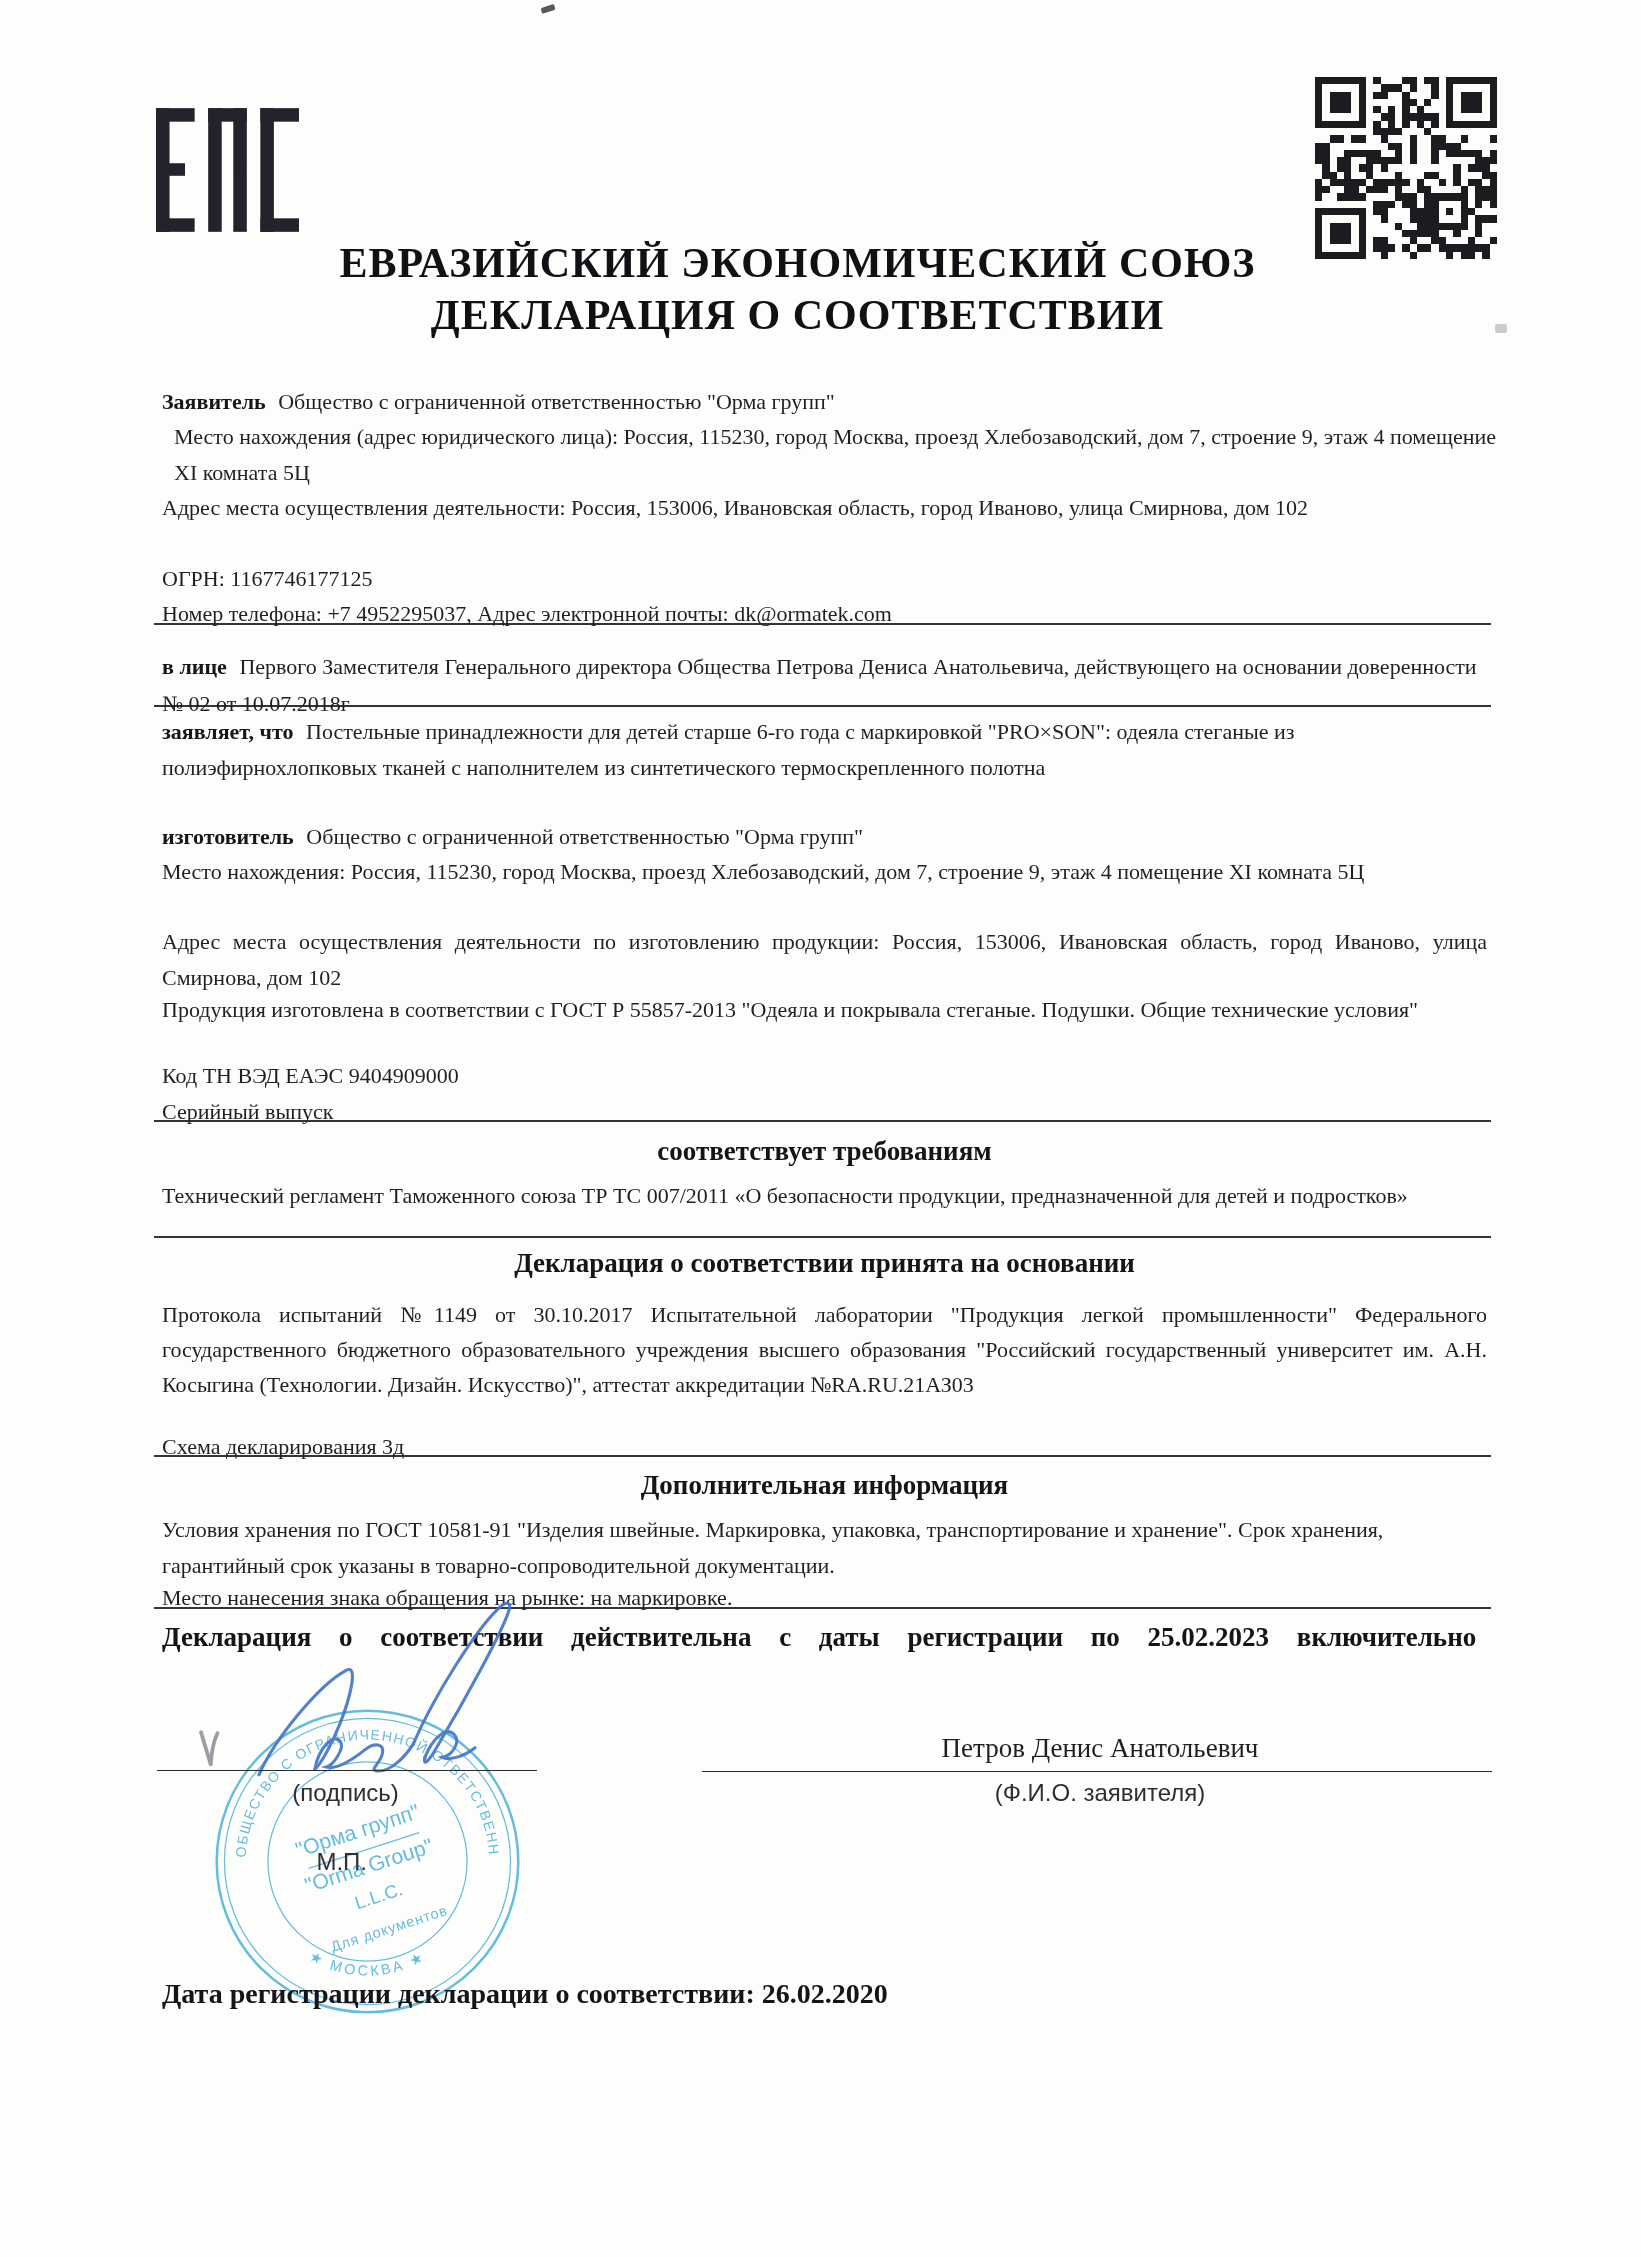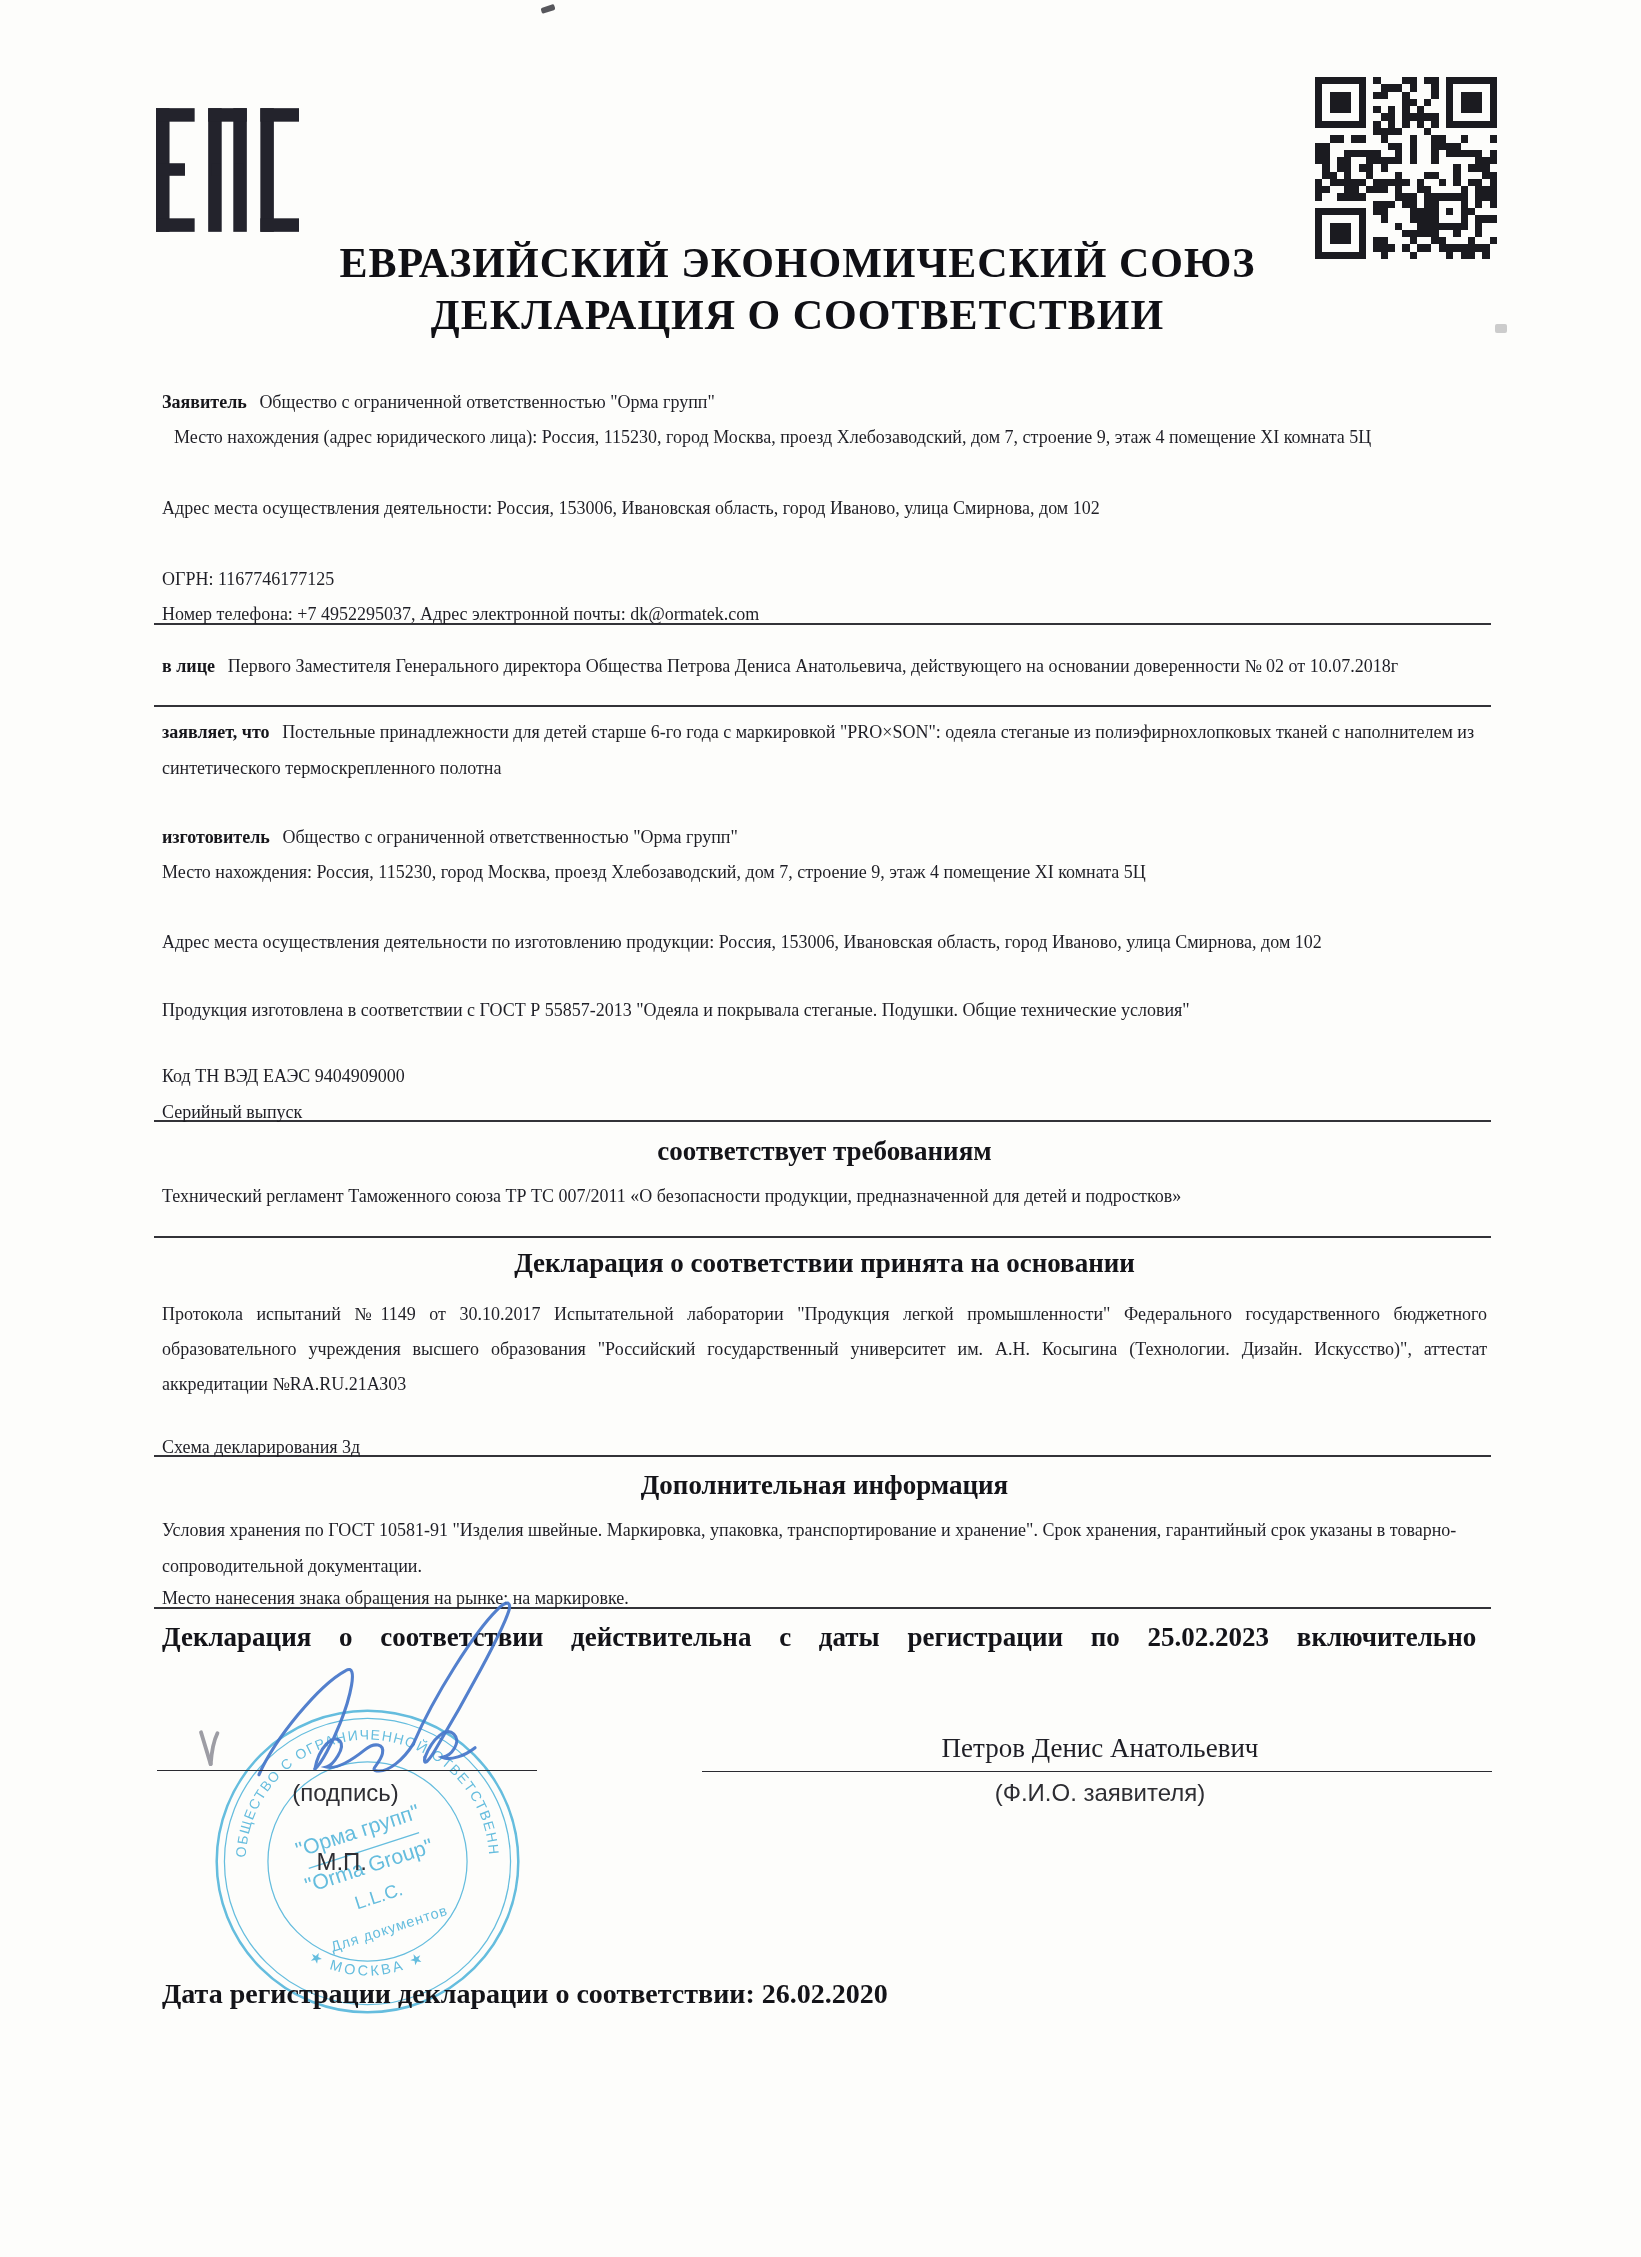--- a/index.html
+++ b/index.html
@@ -1,21 +1,21 @@
 <!DOCTYPE html>
 <html><head>
 <meta charset="utf-8">
 <style>
   html,body{margin:0;padding:0;}
   body{width:1641px;height:2257px;position:relative;background:#fdfdfb;
        font-family:"Liberation Serif","DejaVu Serif",serif;color:#1c1c22;}
   .page{position:absolute;inset:0;overflow:hidden;}
   .abs{position:absolute;margin:0;}
   .col{left:162px;width:1325px;}
-  .body-text{font-size:18px;line-height:36px;color:#1f1f26;}
+  .body-text{font-size:22px;line-height:36px;color:#1f1f26;}
   .tight{line-height:35px;}
   .just{text-align:justify;}
   .lead{font-weight:bold;color:#16161b;margin-right:12.6px;}
   .hdr{font-size:27px;font-weight:bold;color:#141419;line-height:33px;text-align:center;}
   .title{left:135px;width:1325px;text-align:center;font-weight:bold;color:#101015;
          font-size:42px;line-height:48px;letter-spacing:1px;}
   .rule{left:154px;width:1337px;height:0;border-top:2.4px solid #1d1d22;opacity:.9;}
   .validity{font-size:27px;font-weight:bold;line-height:39px;word-spacing:21px;text-align:justify;color:#141419;}
   .sig-line{height:0;border-top:1.9px solid #2a2a30;}
   .caption{font-family:"Liberation Sans","DejaVu Sans",sans-serif;font-size:24px;color:#2e2e33;text-align:center;}

